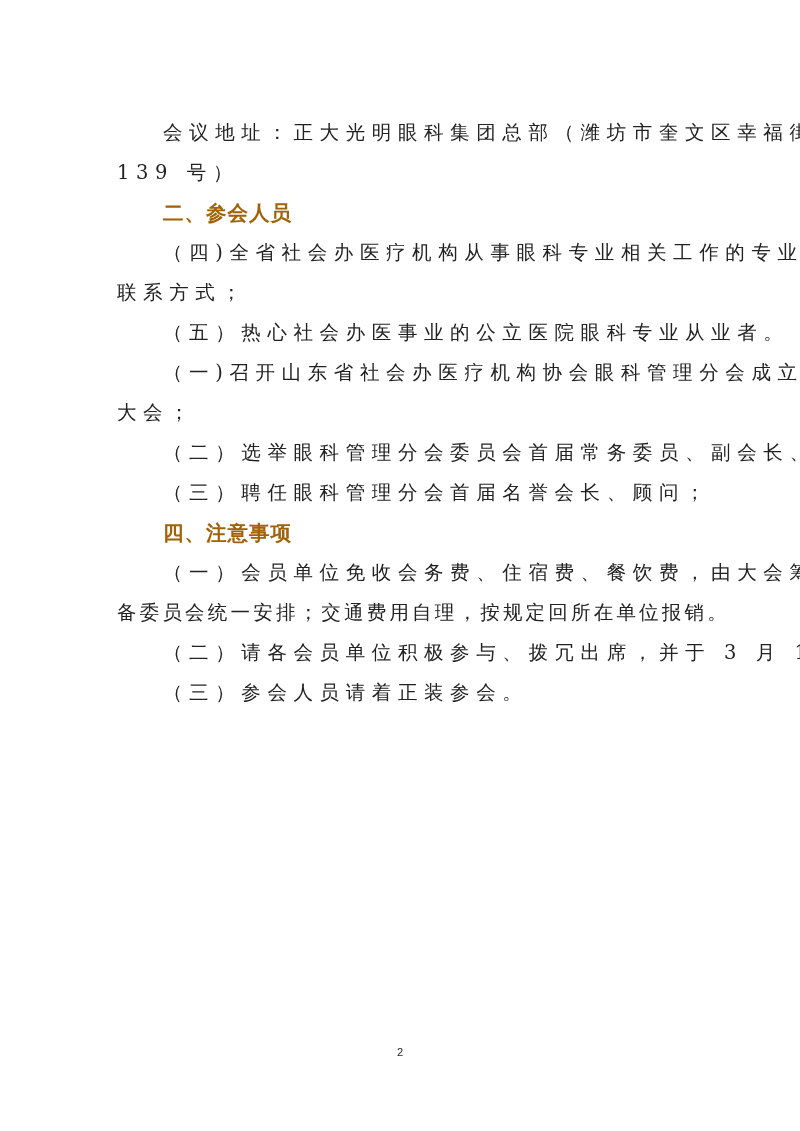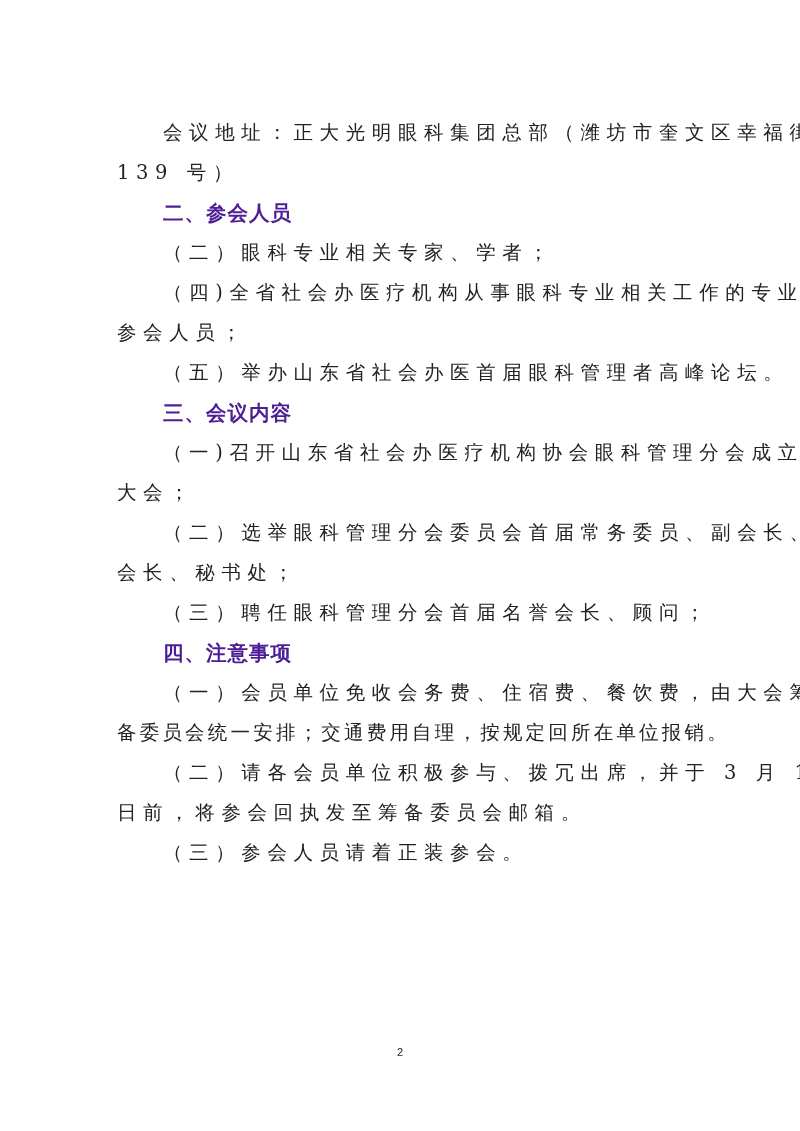--- a/index.html
+++ b/index.html
@@ -3,43 +3,39 @@
 <meta charset="utf-8">
 <style>
   html, body { margin: 0; padding: 0; background: #ffffff; }
   body { width: 800px; height: 1131px; position: relative; overflow: hidden;
          font-family: "DejaVu Serif", "Liberation Serif", serif; color: #222; }
   .page { position: absolute; left: 117px; top: 113px; width: 566px; }
   .line { height: 40px; line-height: 40px; font-size: 19.5px; white-space: nowrap;
           letter-spacing: 6.6px; overflow: visible; }
   .indent { padding-left: 46px; }
   .heading { font-family: "DejaVu Sans", "Liberation Sans", sans-serif; font-weight: bold;
-             font-size: 20.5px; letter-spacing: 1px; color: #4c1d95; }
+             font-size: 20.5px; letter-spacing: 1px; color: #a16207; }
   .tight { letter-spacing: 3.2px; }
   .footer { position: absolute; left: 0; width: 800px; top: 1046px; text-align: center;
             font-family: "Liberation Sans", sans-serif; font-size: 11px; color: #222; }
 </style>
 </head>
 <body>
 
 <div class="page">
   <div class="line indent">会议地址：正大光明眼科集团总部（潍坊市奎文区幸福街</div>
   <div class="line">139 号）</div>
   <div class="line indent heading">二、参会人员</div>
-  <div class="line indent">（二）眼科专业相关专家、学者；</div>
   <div class="line indent">（四)全省社会办医疗机构从事眼科专业相关工作的专业</div>
-  <div class="line">参会人员；</div>
-  <div class="line indent">（五）举办山东省社会办医首届眼科管理者高峰论坛。</div>
-  <div class="line indent heading">三、会议内容</div>
+  <div class="line">联系方式；</div>
+  <div class="line indent">（五）热心社会办医事业的公立医院眼科专业从业者。</div>
   <div class="line indent">（一)召开山东省社会办医疗机构协会眼科管理分会成立</div>
   <div class="line">大会；</div>
   <div class="line indent">（二）选举眼科管理分会委员会首届常务委员、副会长、</div>
-  <div class="line">会长、秘书处；</div>
   <div class="line indent">（三）聘任眼科管理分会首届名誉会长、顾问；</div>
   <div class="line indent heading">四、注意事项</div>
   <div class="line indent">（一）会员单位免收会务费、住宿费、餐饮费，由大会筹</div>
   <div class="line tight">备委员会统一安排；交通费用自理，按规定回所在单位报销。</div>
   <div class="line indent">（二）请各会员单位积极参与、拨冗出席，并于 3 月 15</div>
-  <div class="line">日前，将参会回执发至筹备委员会邮箱。</div>
   <div class="line indent">（三）参会人员请着正装参会。</div>
 </div>
 
 <div class="footer">2</div>
 
 </body></html>

